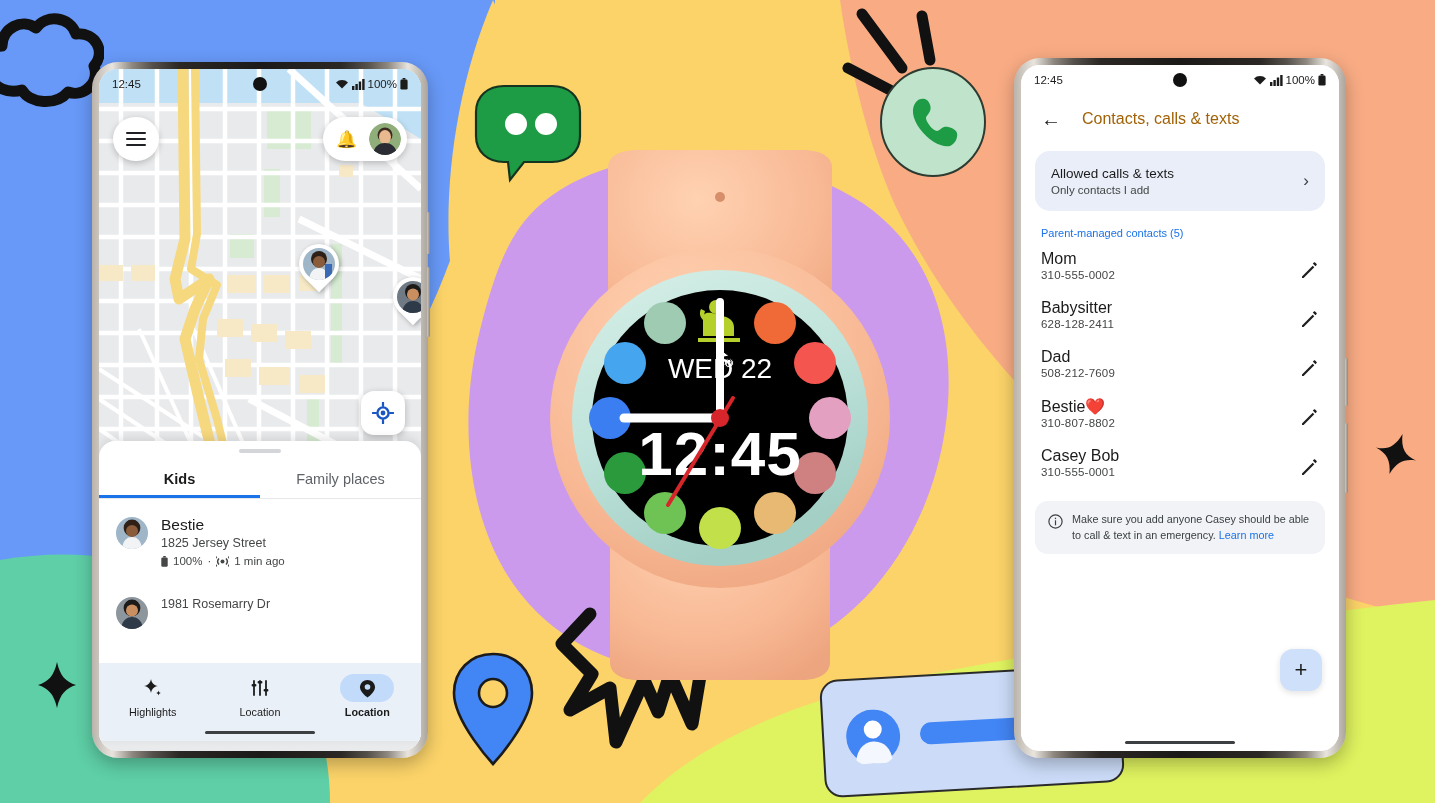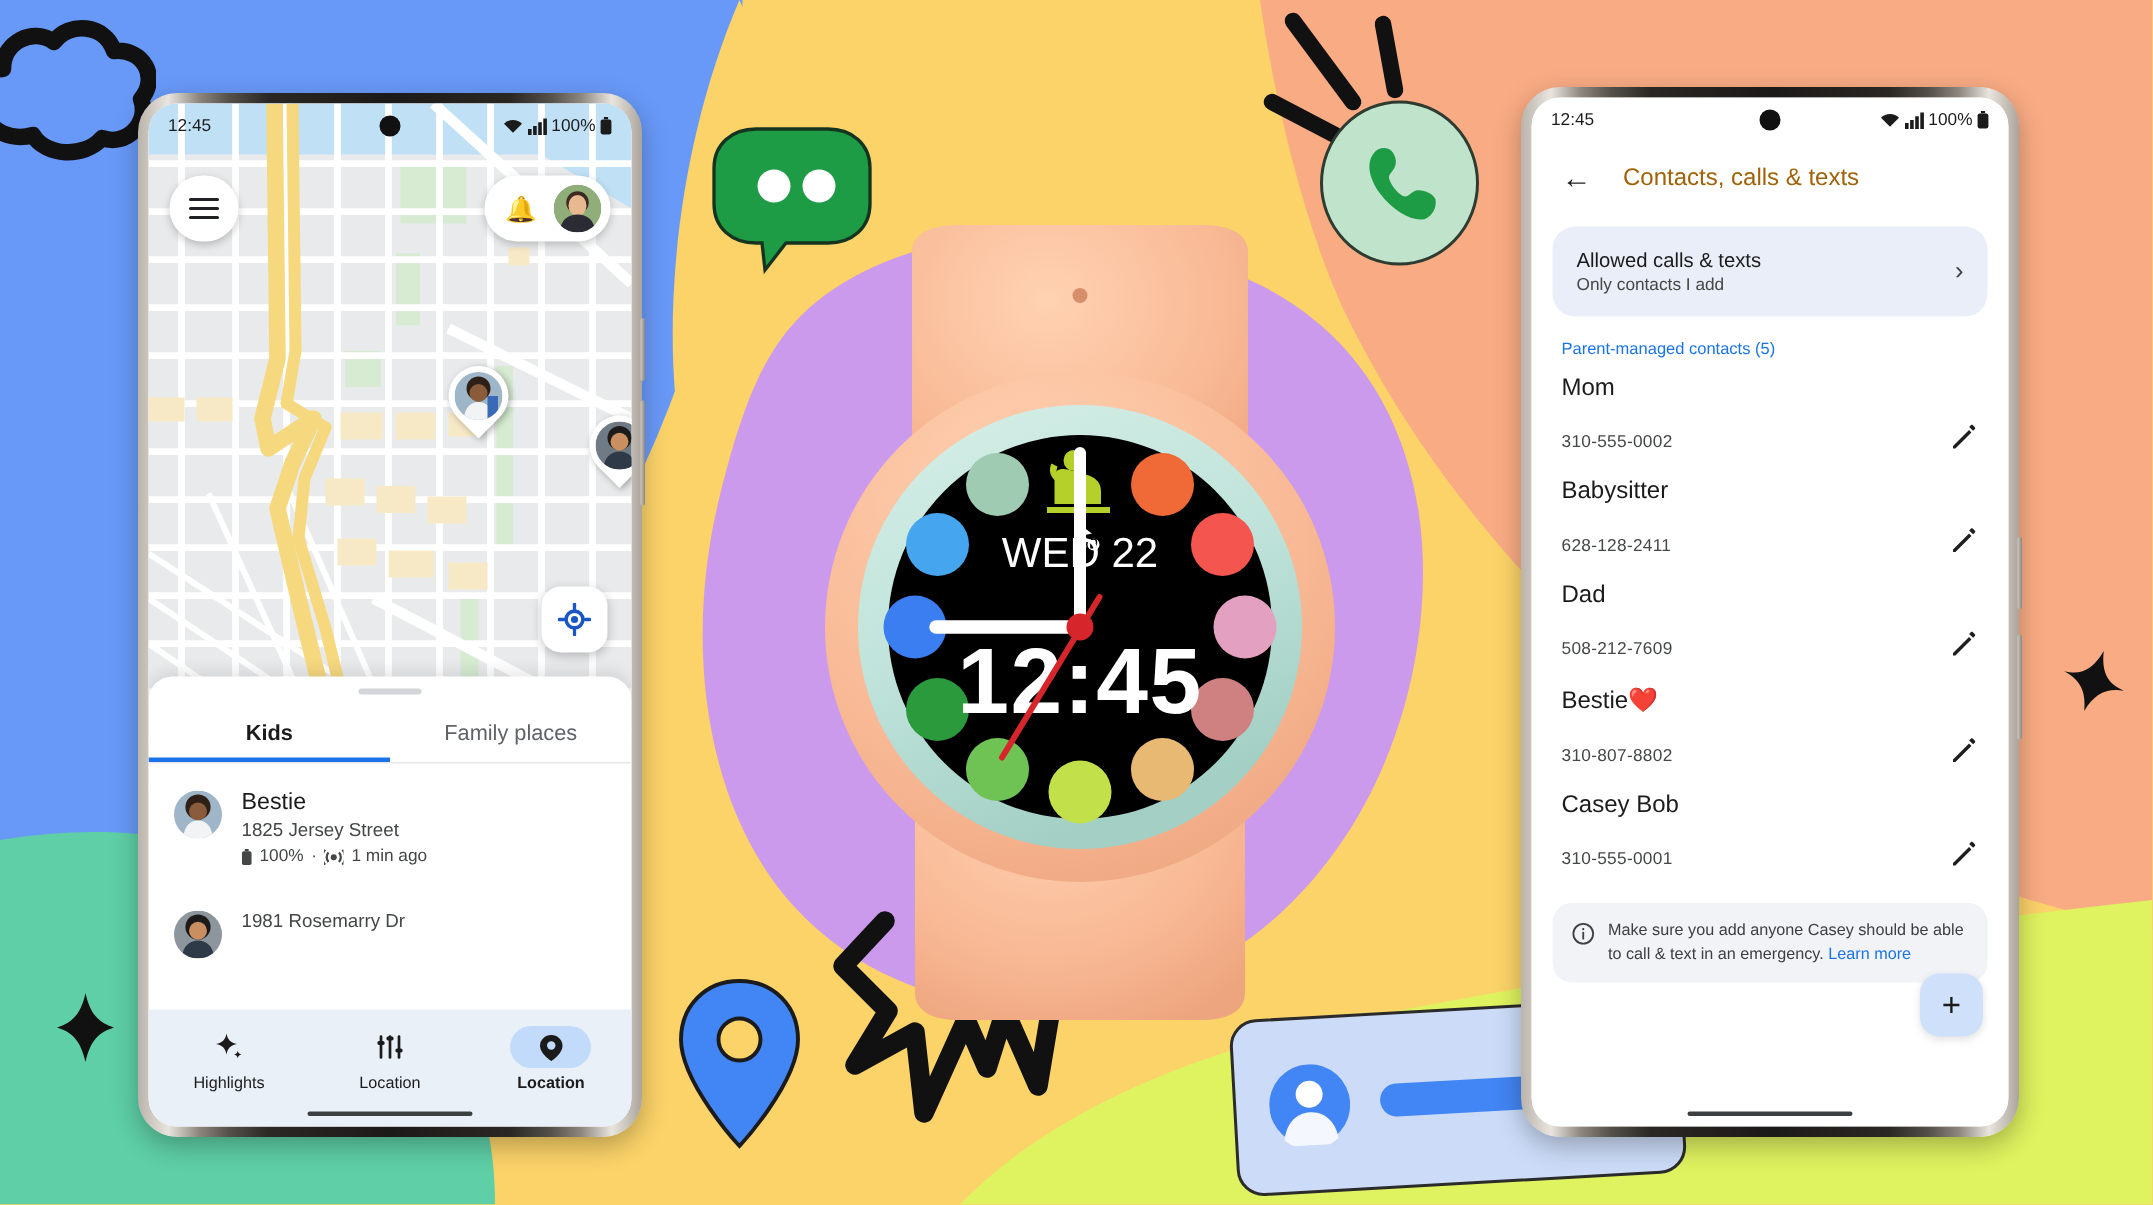--- a/index.html
+++ b/index.html
@@ -73,21 +73,21 @@
     width: 40px; height: 40px; background:#fff; border-radius: 50% 50% 50% 0;
     transform: rotate(-45deg); box-shadow: 0 2px 5px rgba(0,0,0,.3);
     display:flex;align-items:center;justify-content:center;
   }
   .map-pin-av .face {
     width: 32px;height:32px;border-radius:50%;overflow:hidden;transform:rotate(45deg);
   }
 
   
   .sheet {
-    position:absolute;left:0;right:0;bottom:0;height:300px;background:#fff;
+    position:absolute;left:0;right:0;bottom:10px;height:300px;background:#fff;
     border-radius: 16px 16px 0 0; box-shadow: 0 -3px 10px rgba(0,0,0,.10);
     display:flex;flex-direction:column;
   }
   .grabber { width:42px;height:4px;border-radius:3px;background:#d3d5d8;margin:8px auto 0; }
   .tabs { display:flex; margin-top:8px; }
   .tab { flex:1; text-align:center; padding: 10px 0 11px; font-size:14.5px; color:#5f6368; position:relative;}
   .tab.active { color:#1b1b1b; font-weight:600;}
   .tab.active::after{content:"";position:absolute;left:0;right:0;bottom:0;height:2.6px;background:#1a73e8;}
   .tabs-divider{height:1px;background:#e6e7e9;}
   .kid-row{display:flex;gap:13px;padding:14px 17px 0;}
@@ -110,23 +110,23 @@
   .rp-back{font-size:20px;color:#1b1b1b;line-height:1;}
   .rp-title{font-size:16px;color:#a16207;}
   .allow-card{
     margin: 10px 14px 0; background:#e9eef8; border-radius:15px;
     padding: 15px 16px; display:flex;align-items:center;justify-content:space-between;
   }
   .allow-t{font-size:13.5px;color:#1b1b1b;}
   .allow-s{font-size:11.5px;color:#444746;margin-top:3px;}
   .chev{font-size:17px;color:#3c4043;font-weight:300;}
   .section-label{font-size:11px;color:#1a73e8;padding:16px 20px 2px;}
-  .contact{display:flex;align-items:flex-end;justify-content:space-between;padding:9px 20px 9px;}
+  .contact{display:flex;align-items:flex-start;justify-content:space-between;padding:9px 20px 9px;}
   .c-name{font-size:16px;color:#1b1b1b;}
-  .c-num{font-size:11.5px;color:#444746;margin-top:21px;letter-spacing:.2px;}
+  .c-num{font-size:11.5px;color:#444746;margin-top:1px;letter-spacing:.2px;}
   .pencil{color:#1f1f1f;margin-top:11px;}
   .info-card{
     margin: 14px 14px 0; background:#f1f3f7;border-radius:13px;padding:11px 13px;
     display:flex;gap:9px;align-items:flex-start;
   }
   .info-txt{font-size:10.8px;line-height:1.45;color:#3c4043;}
   .info-txt a{color:#1a73e8;text-decoration:none;}
   .fab-add{
     position:absolute;right:17px;bottom:60px;width:42px;height:42px;border-radius:13px;
     background:#cfe0fb;display:flex;align-items:center;justify-content:center;

